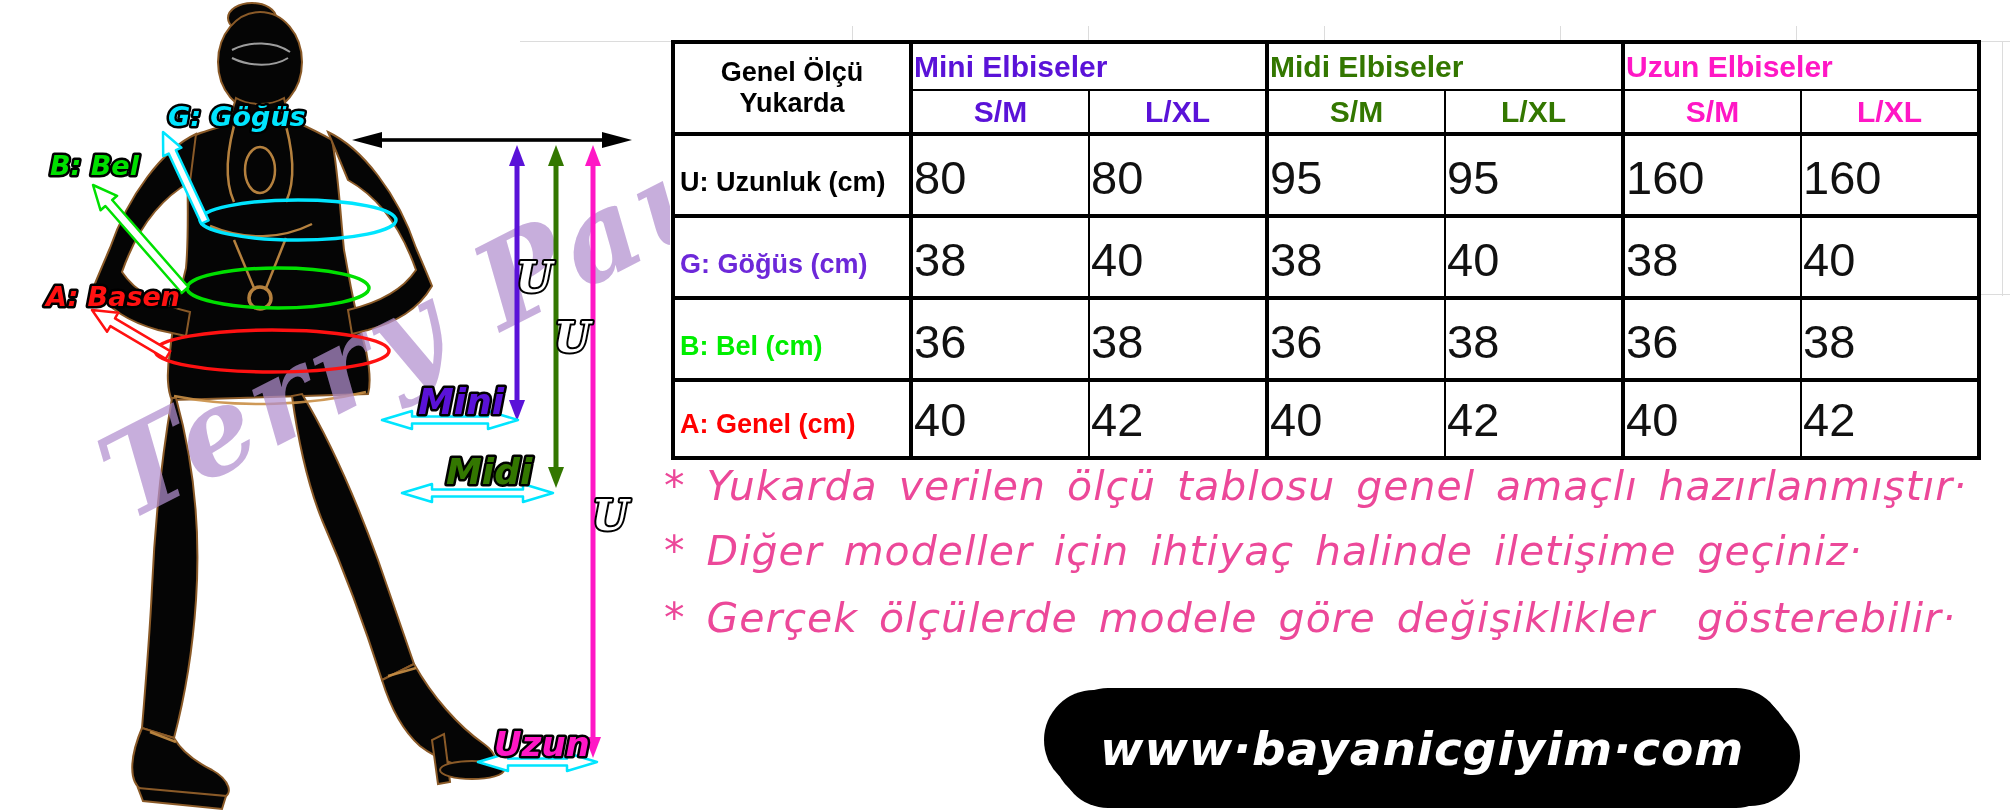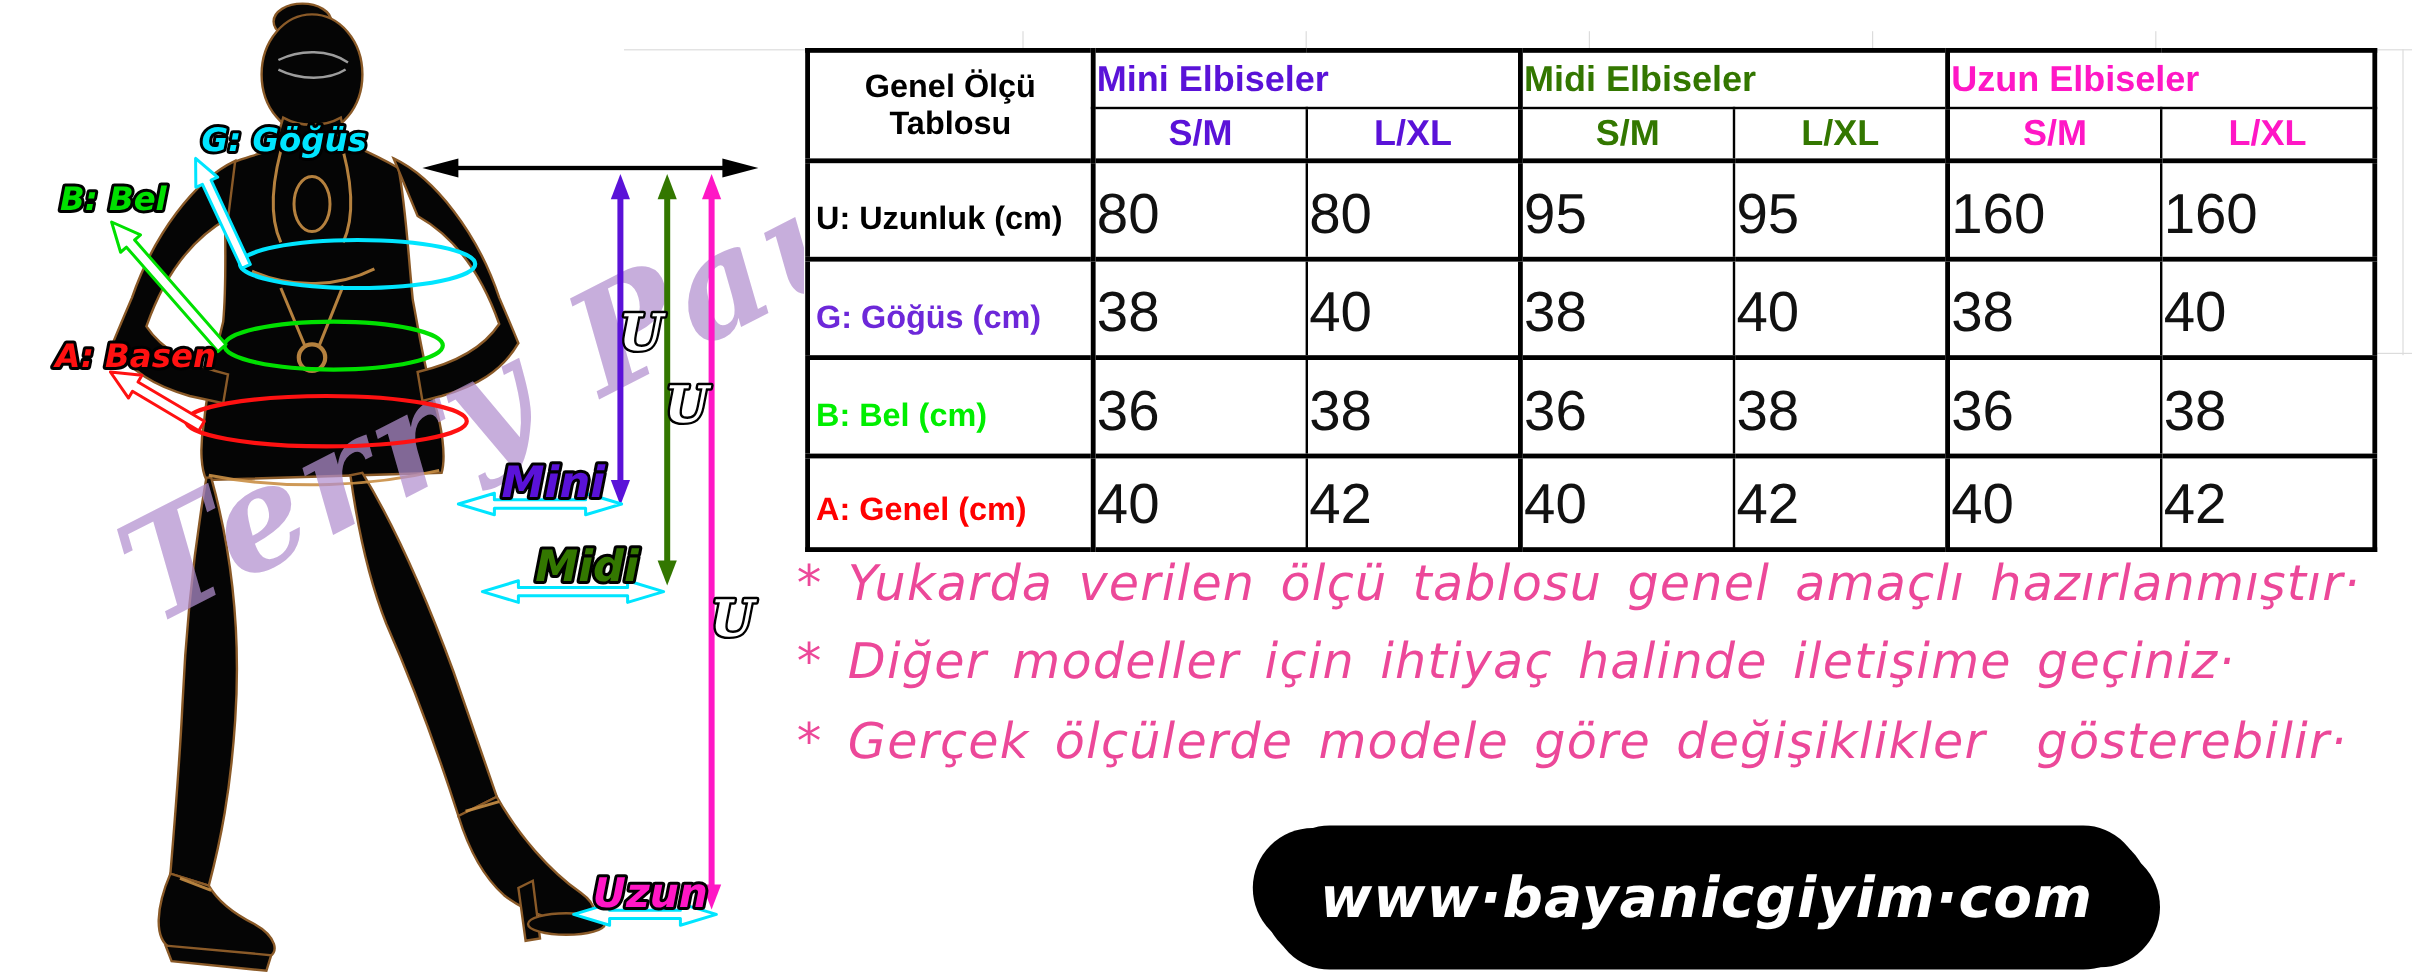--- a/index.html
+++ b/index.html
@@ -189,21 +189,21 @@
     <col style="width:238px">
       <col style="width:178px">
       <col style="width:178px">
     <col style="width:178px">
       <col style="width:178px">
       <col style="width:178px">
       <col style="width:178px">
   </colgroup>
   <tbody>
   <tr class="r-sec">
-    <td class="corner" rowspan="2">Genel Ölçü Tablosu</td>
+    <td class="corner" rowspan="2">Genel Ölçü Yukarda</td>
     <td class="section c-mini" colspan="2">Mini Elbiseler</td>
     <td class="section c-midi secstart" colspan="2">Midi Elbiseler</td>
     <td class="section c-uzun secstart" colspan="2">Uzun Elbiseler</td>
   </tr>
   <tr class="r-size">
     <td class="size c-mini secstart">S/M</td>
     <td class="size c-mini">L/XL</td>
     <td class="size c-midi secstart">S/M</td>
     <td class="size c-midi">L/XL</td>
     <td class="size c-uzun secstart">S/M</td>

